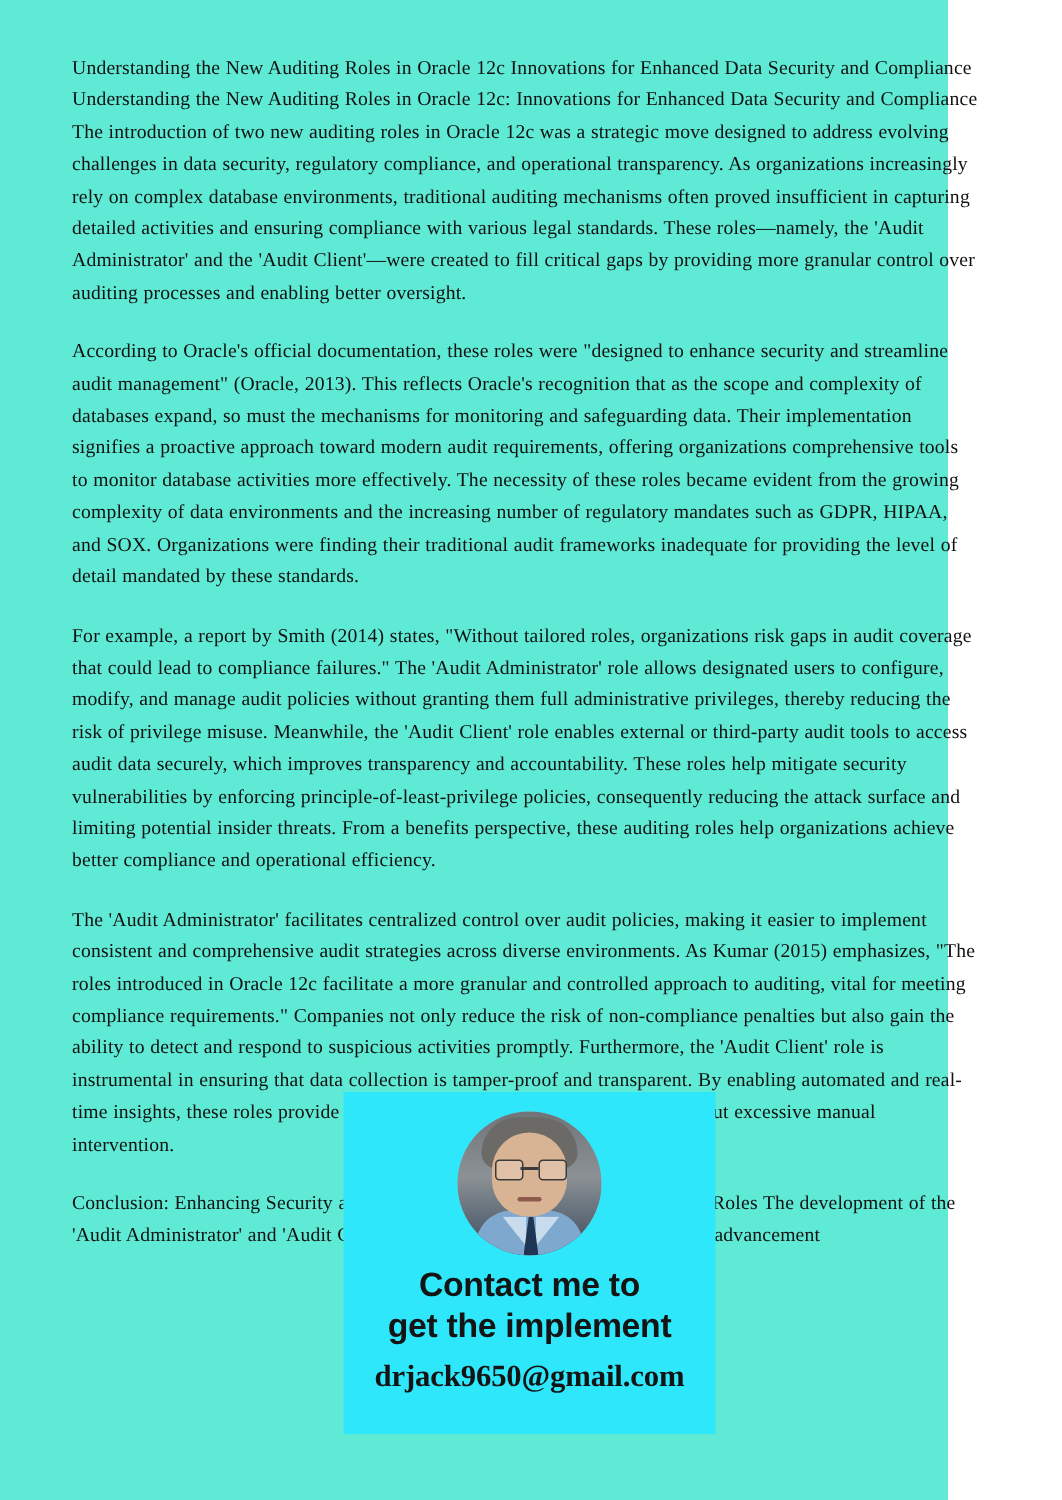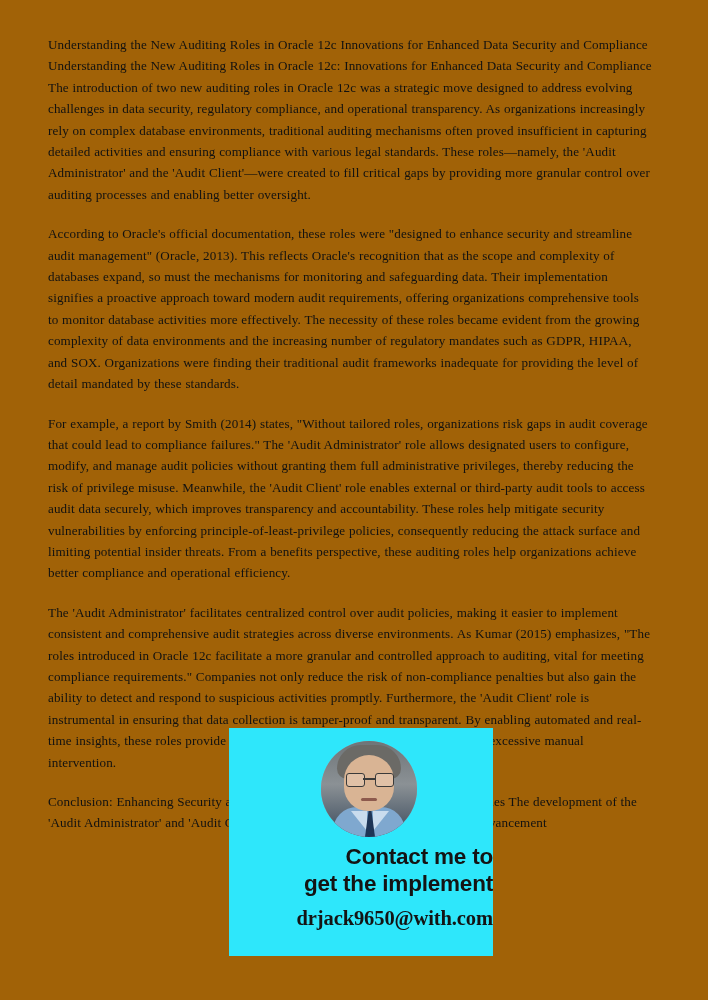--- a/index.html
+++ b/index.html
@@ -12,23 +12,23 @@
     background: #ffffff;
     font-family: "Liberation Serif", serif;
     color: #000000;
     position: relative;
     overflow: hidden;
   }
   #page {
     position: absolute;
     left: 0;
     top: 0;
-    width: 708px;
+    width: 632px;
     height: 1000px;
-    background: #a16207;
+    background: #5eead4;
   }
   #doc-body {
     position: absolute;
     left: 48px;
     top: 34px;
     width: 604px;
   }
   .para {
     font-size: 13.1px;
     line-height: 21.4px;
@@ -43,24 +43,23 @@
   }
   
   #overlay-card {
     position: absolute;
     left: 229px;
     top: 728px;
     width: 248px;
     height: 228px;
     background: #2ee7fb;
     box-shadow: none;
-    text-align: right;
+    text-align: center;
     font-family: "Liberation Sans", sans-serif;
     overflow: hidden;
-    padding-left: 16px;
   }
   #overlay-avatar {
     width: 96px;
     height: 96px;
     border-radius: 50%;
     margin: 13px auto 6px auto;
     position: relative;
     overflow: hidden;
     background: #9aa0a4;
   }
@@ -169,16 +168,16 @@
       <div class="av-tie"></div>
       <div class="av-hair"></div>
       <div class="av-face"></div>
       <div class="av-glass-l"></div>
       <div class="av-glass-r"></div>
       <div class="av-bridge"></div>
       <div class="av-mouth"></div>
     </div>
     <div id="overlay-line1">Contact me to</div>
     <div id="overlay-line2">get the implement</div>
-    <div id="overlay-email">drjack9650@with.com</div>
+    <div id="overlay-email">drjack9650@gmail.com</div>
   </div>
 
 </div>
 
 </body></html>

